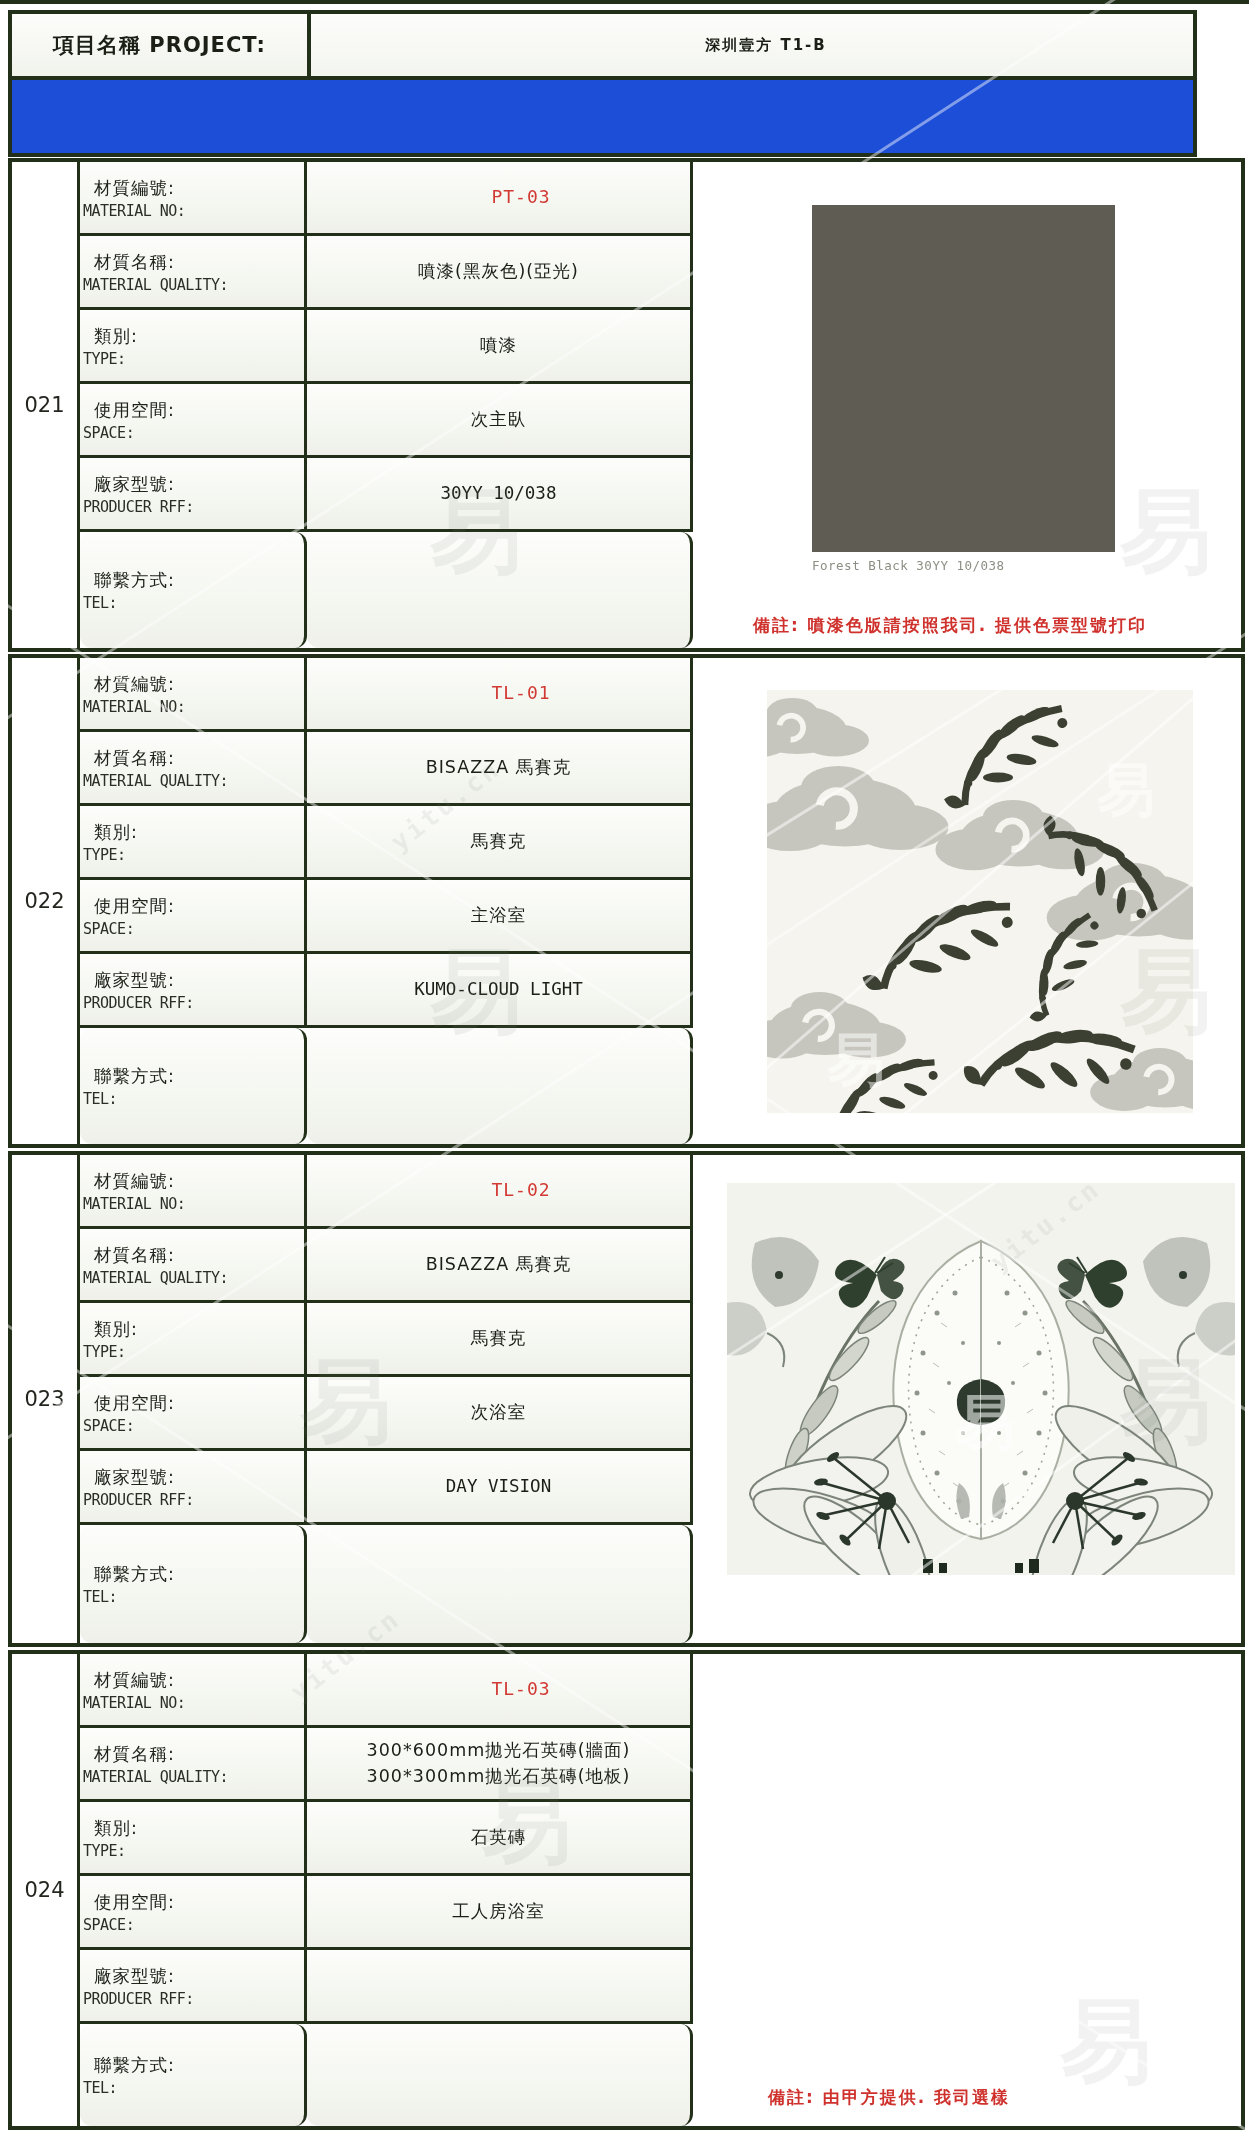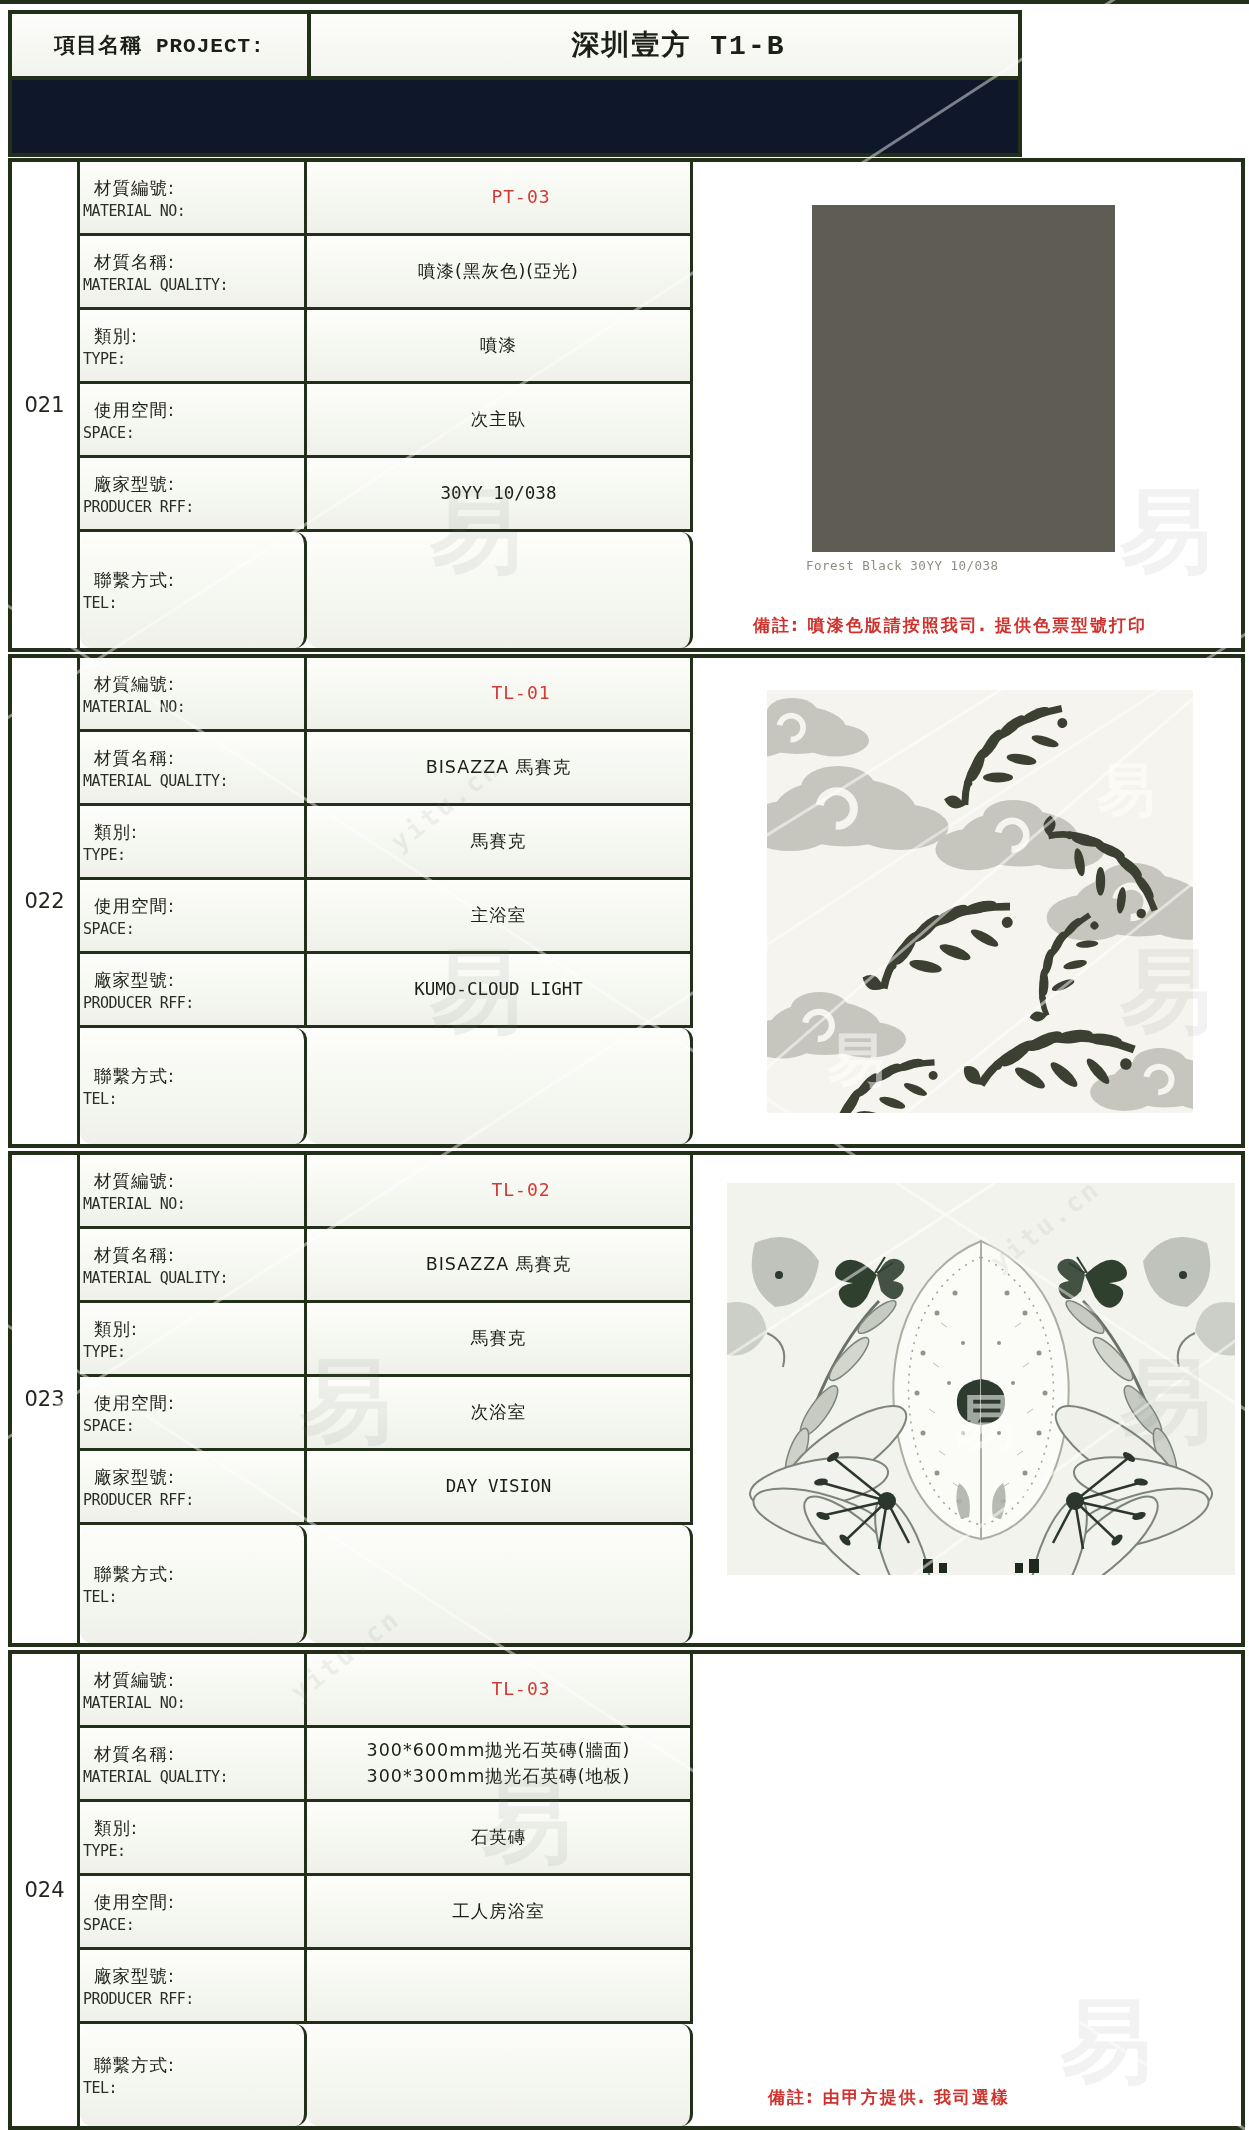--- a/index.html
+++ b/index.html
@@ -5,35 +5,35 @@
   html,body{margin:0;padding:0;background:#ffffff;}
   .page{
     position:relative;width:1249px;height:2130px;overflow:hidden;
     background:#ffffff;
     font-family:"DejaVu Sans","Liberation Sans",sans-serif;
     color:#1b1f16;
   }
   .topline{position:absolute;left:0;top:0;width:1249px;height:4px;background:#233019;}
   
   .hdr{
-    position:absolute;left:8px;top:10px;width:1014px;height:147px;
-    border:4px solid #233019;box-sizing:border-box;background:#0f172a;font-family:Liberation Mono, monospace;
+    position:absolute;left:8px;top:10px;width:1189px;height:147px;
+    border:4px solid #233019;box-sizing:border-box;background:#1d4ed8;
   }
   .hdr-row{display:flex;height:62px;}
   .hdr-row.r2{height:63px;}
   .hdr-div{height:4px;background:#233019;}
   .hdr-label{
     width:299px;border-right:4px solid #233019;box-sizing:border-box;
     display:flex;align-items:center;justify-content:center;
     font-weight:700;font-size:21px;letter-spacing:1px;
     background:linear-gradient(180deg,#fdfdfb,#f1f3ec);
   }
   .hdr-value{
     flex:1;display:flex;align-items:center;justify-content:center;
-    font-weight:700;font-size:28px;letter-spacing:2px;
+    font-weight:700;font-size:15px;letter-spacing:2px;
     background:linear-gradient(180deg,#fdfdfb,#f3f5ef);
     padding-left:28px;
   }
   
   .block{
     position:absolute;left:8px;width:1237px;
     border:4px solid #233019;box-sizing:border-box;background:#ffffff;
     display:grid;
     grid-template-columns:68px 227px 386px 1fr;
     grid-template-rows:74px 74px 74px 74px 74px 1fr;
@@ -50,21 +50,21 @@
   .lc .zh{font-size:17.5px;color:#20241b;padding-left:14px;letter-spacing:1px;}
   .lc .en{font-family:"DejaVu Sans Mono","Liberation Mono",monospace;font-size:15px;color:#2a2e25;padding-left:3px;letter-spacing:-0.5px;}
   .vc{grid-column:3;display:flex;flex-direction:column;align-items:center;justify-content:center;
       font-size:17.5px;letter-spacing:1px;line-height:1.45;text-align:center;}
   .vc.mono{font-family:"DejaVu Sans Mono","Liberation Mono",monospace;letter-spacing:0;}
   .vc.red{color:#d23a34;font-family:"DejaVu Sans Mono","Liberation Mono",monospace;font-size:18px;letter-spacing:1px;padding-left:45px;}
   .photo-area{grid-column:4;grid-row:1/7;position:relative;background:#ffffff;}
   
   .swatch{position:absolute;left:119px;top:43px;width:303px;height:347px;}
   .swatch-caption{
-    position:absolute;left:113px;top:396px;
+    position:absolute;left:119px;top:396px;
     font-family:"DejaVu Sans Mono","Liberation Mono",monospace;
     font-size:12.5px;color:#8d8d83;letter-spacing:0.5px;
   }
   .note{
     position:absolute;color:#cf312c;font-weight:700;
     font-size:17px;letter-spacing:2px;white-space:nowrap;
   }
   .note-021{left:60px;top:452px;}
   .note-024{left:75px;top:432px;}
   .photo-022{position:absolute;left:74px;top:32px;width:426px;height:423px;}

